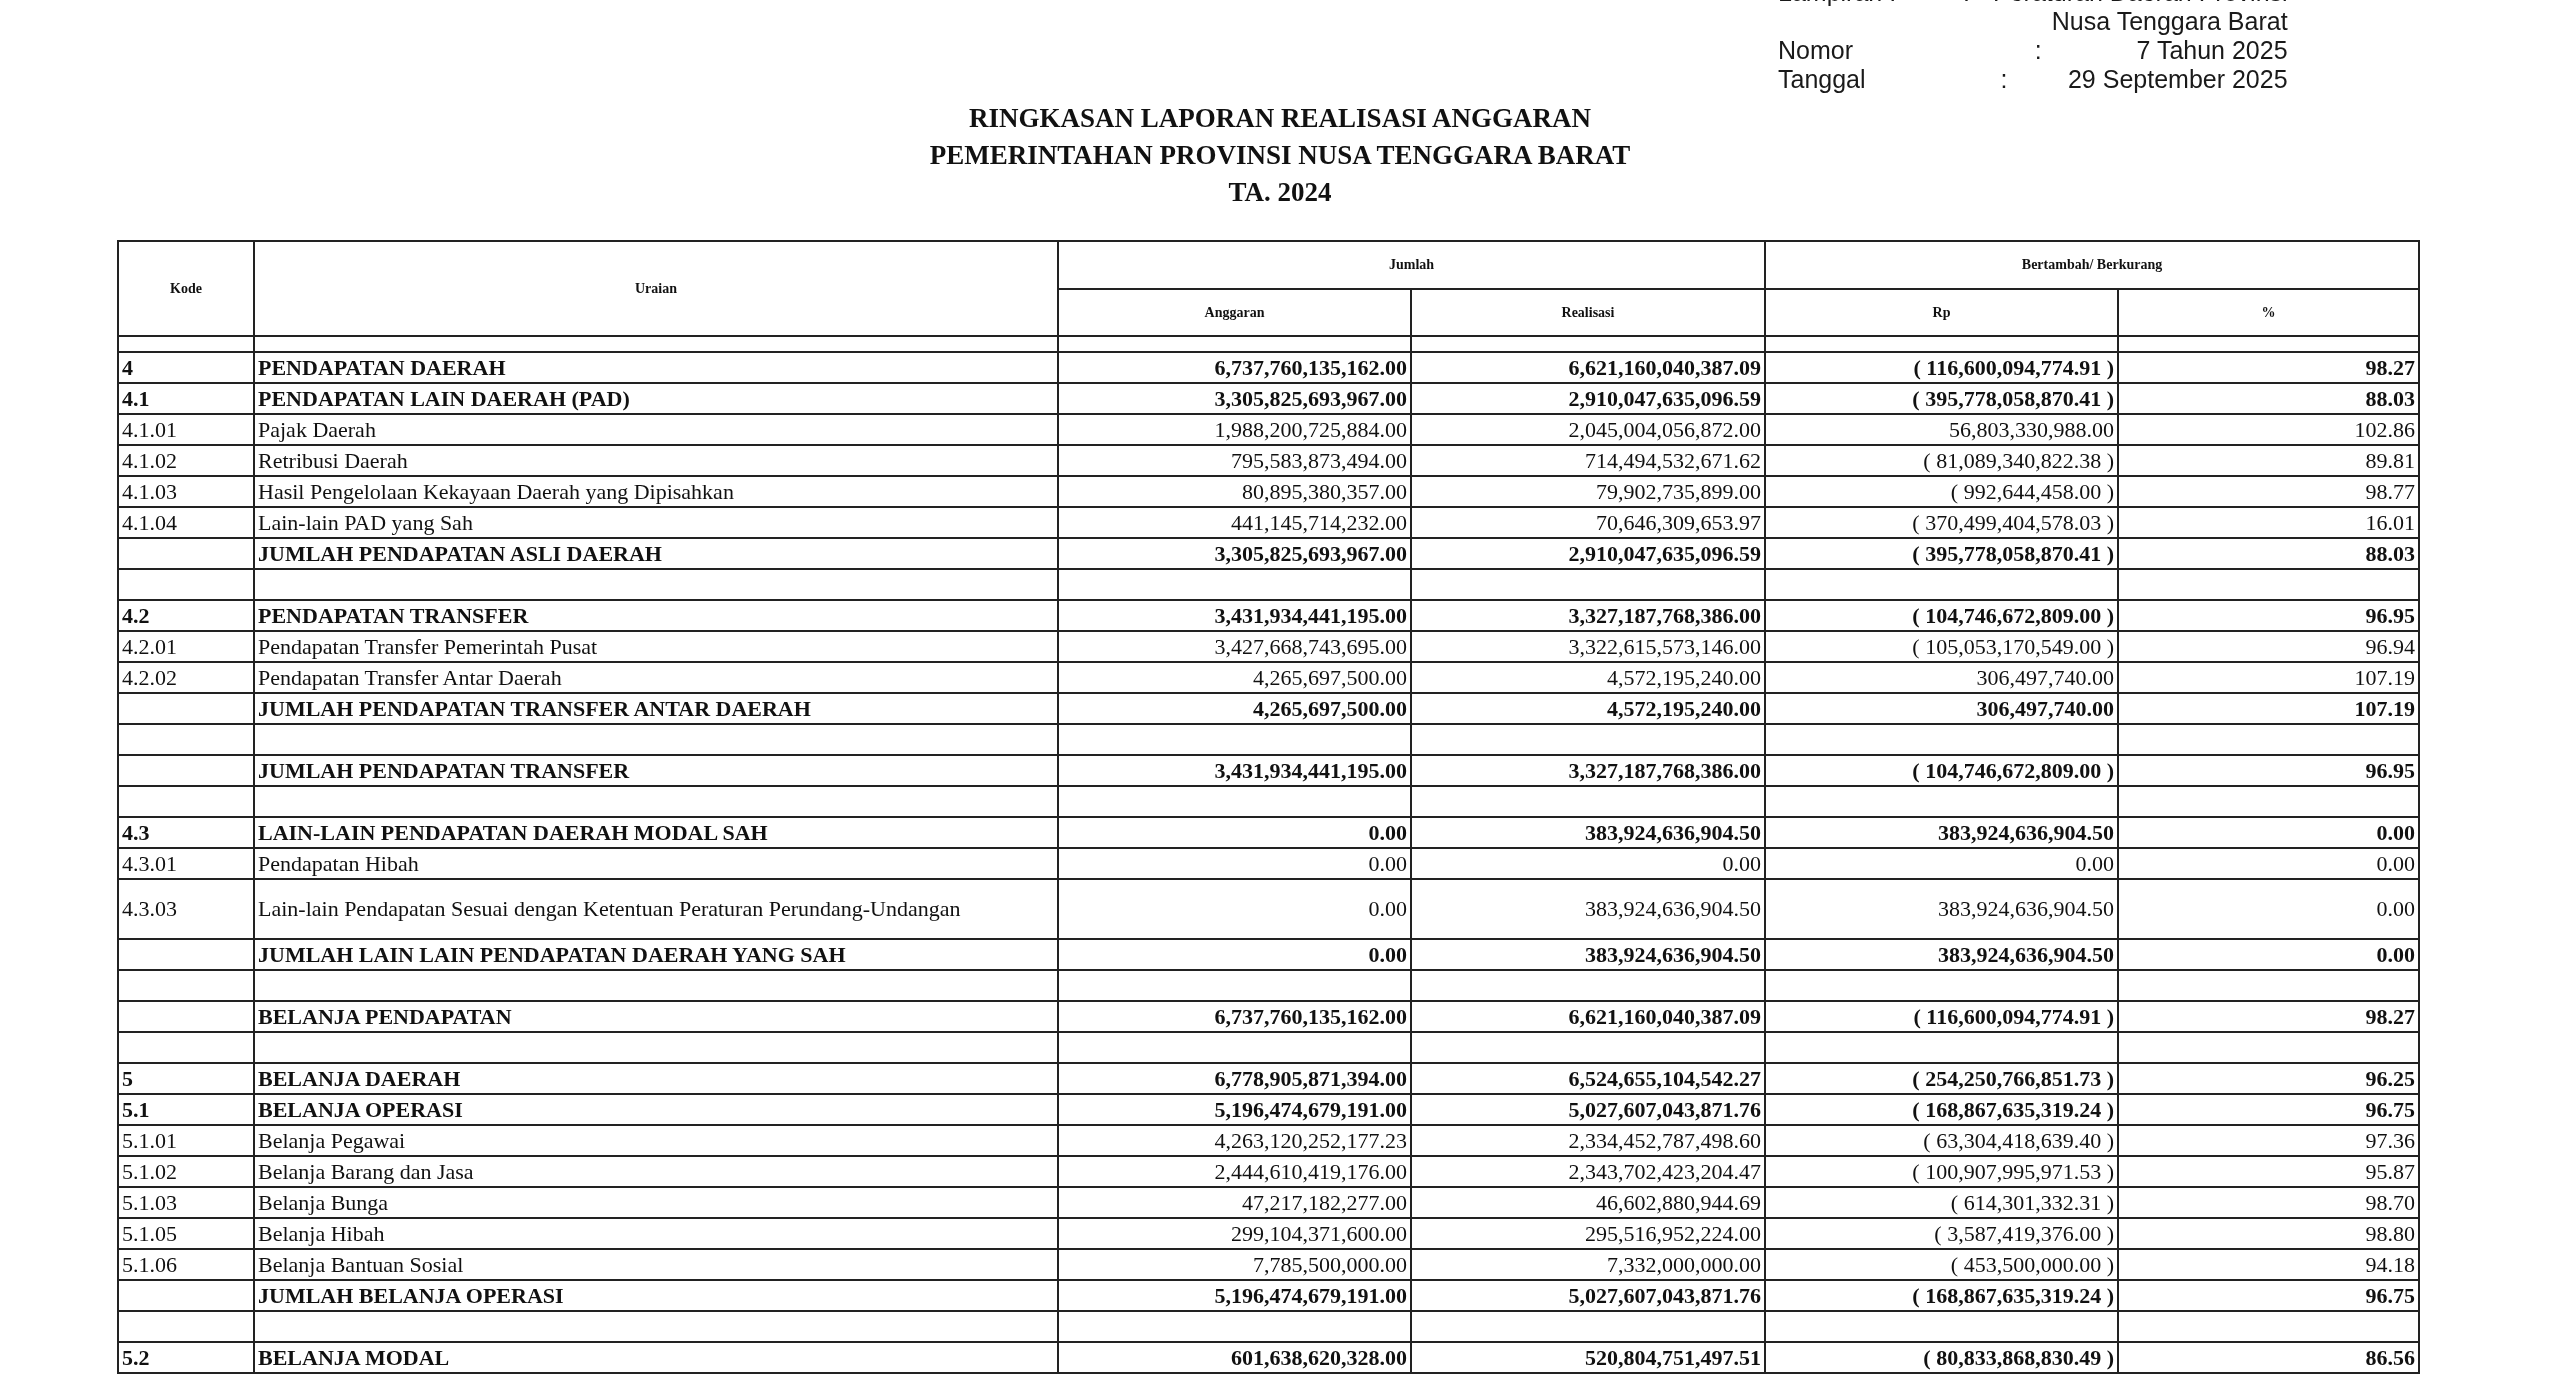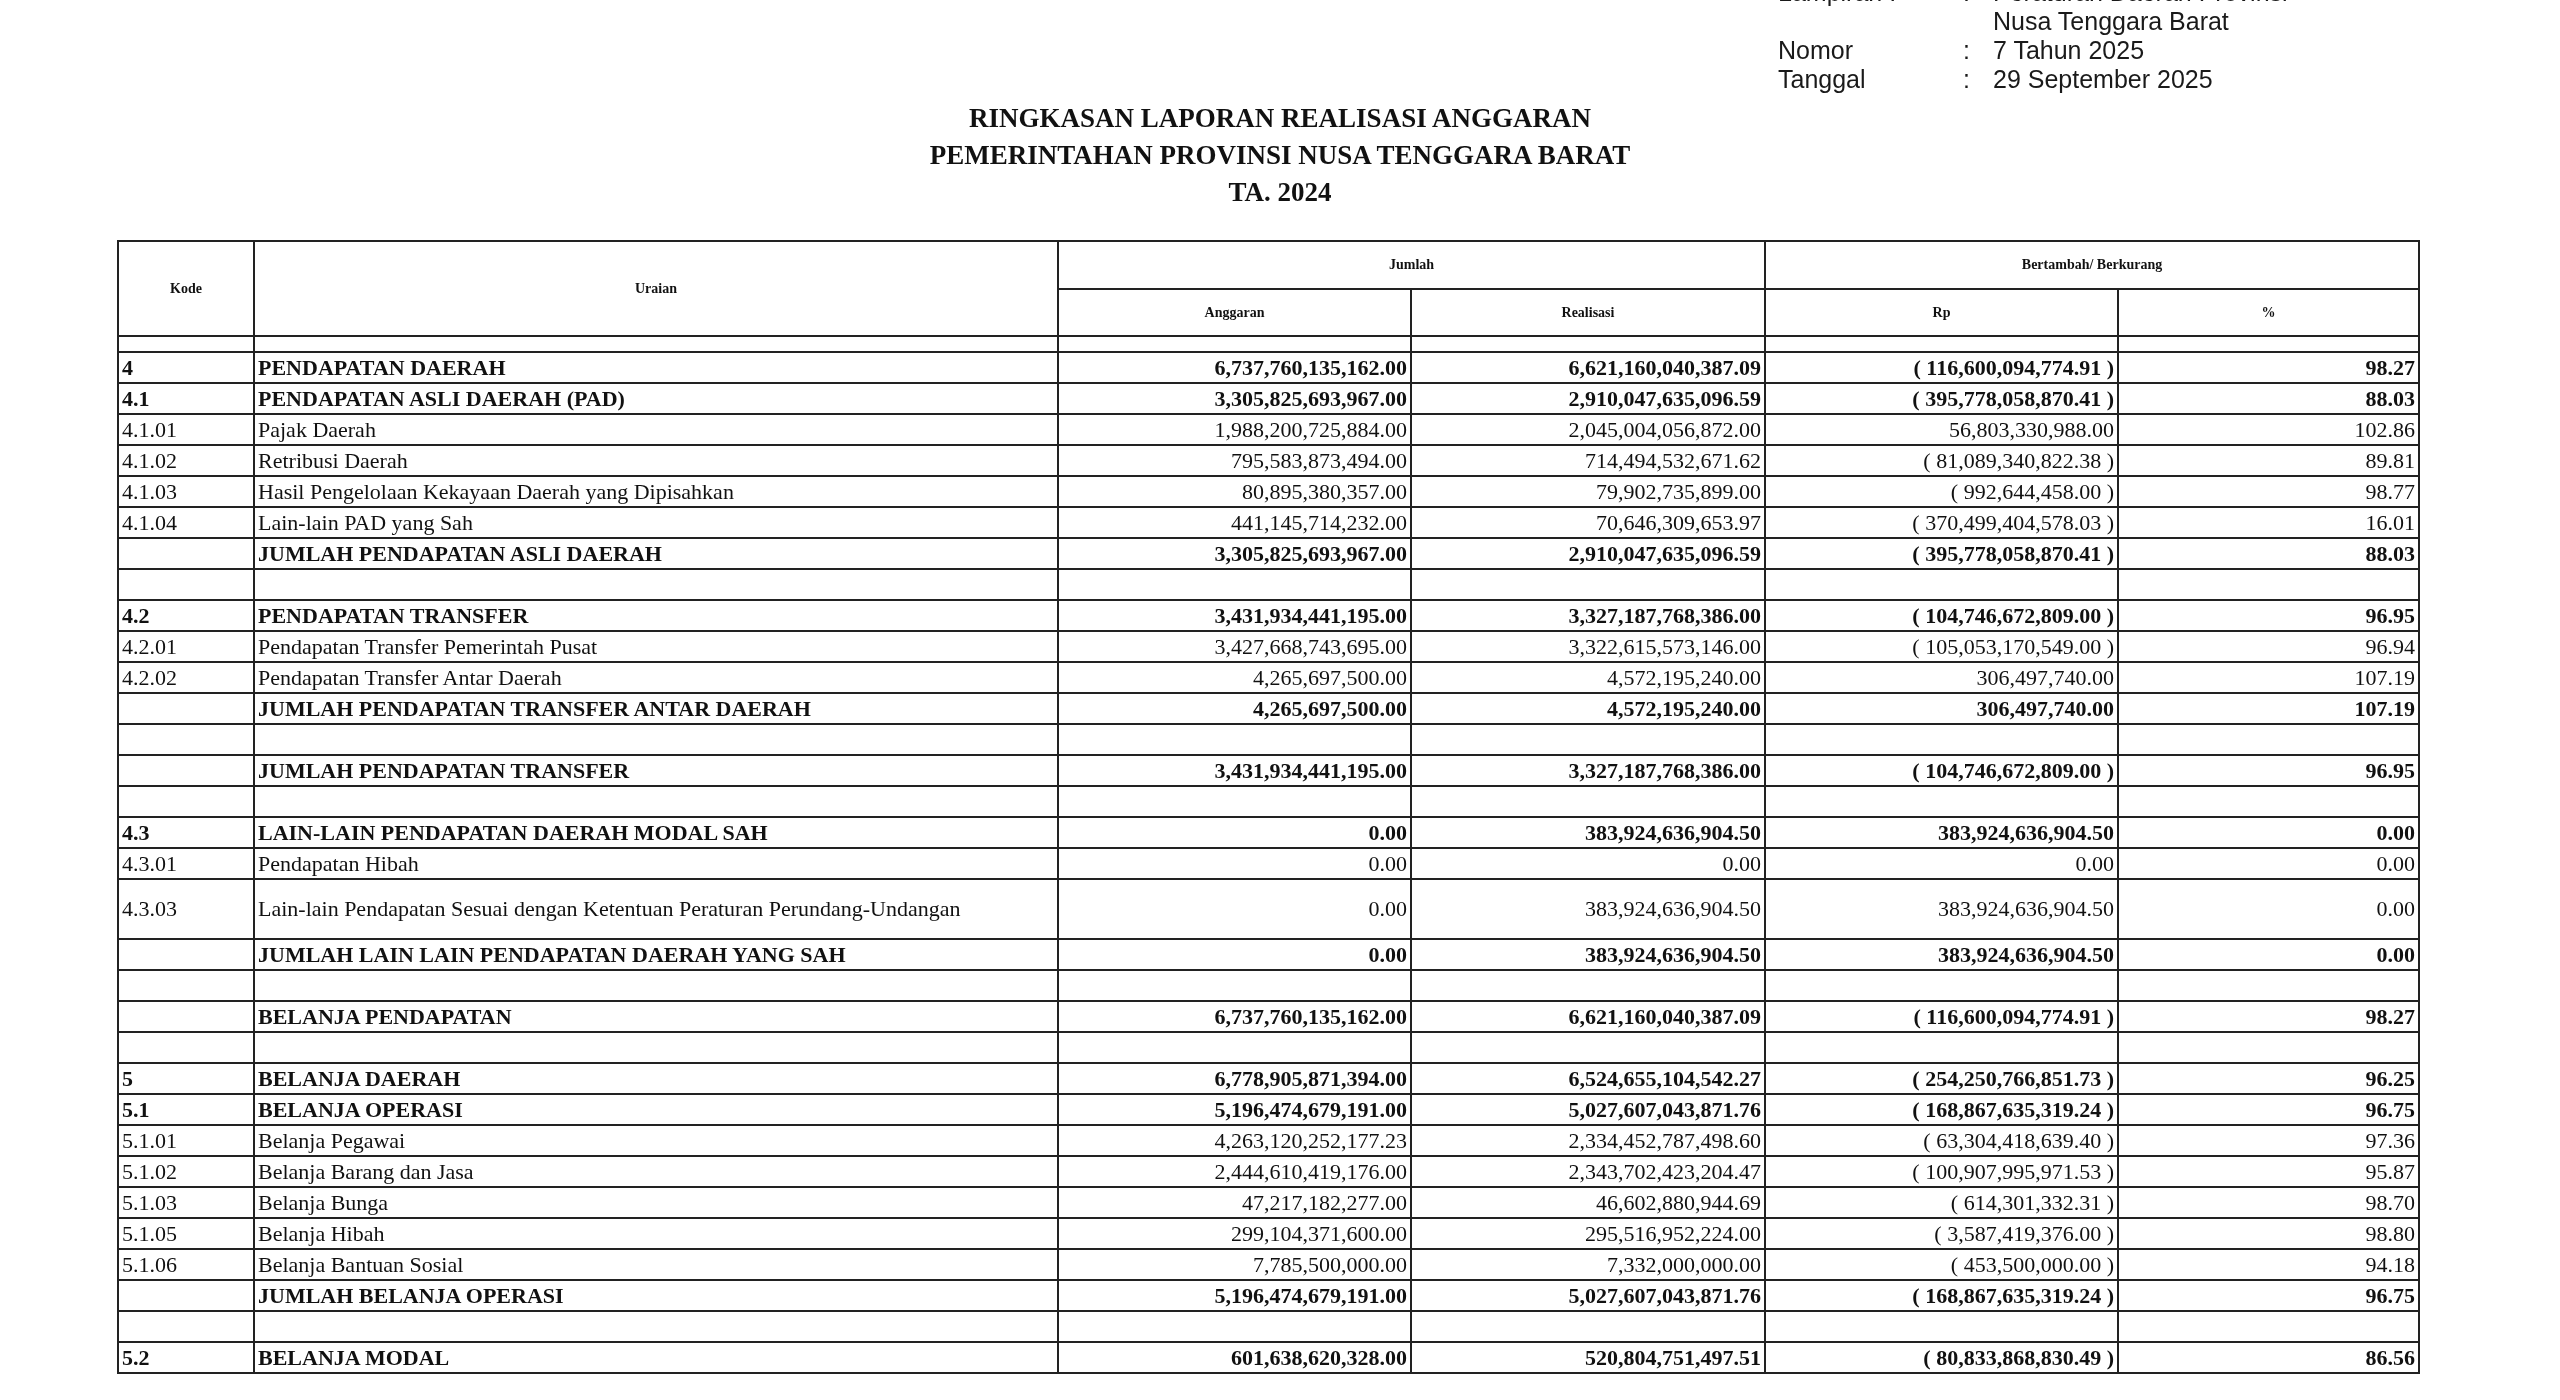--- a/index.html
+++ b/index.html
@@ -1,18 +1,18 @@
 <!DOCTYPE html>
 <html><head>
 <meta charset="utf-8">
 <style>
   html, body { margin: 0; padding: 0; background: #ffffff; }
   body { width: 2560px; height: 1400px; overflow: hidden; position: relative; color: #111; }
   .lampiran { position: absolute; left: 1778px; top: -22px; font-family: "Liberation Sans", sans-serif; font-size: 25px; line-height: 29px; color: #1a1a1a; }
-  .lampiran .ln { display: flex; }
+  .lampiran .ln { display: flex; justify-content: space-between; }
   .lampiran .lbl { width: 185px; }
   .lampiran .colon { width: 30px; }
   .title { position: absolute; left: 0; width: 2860px; top: 100px; text-align: center; font-family: "Liberation Serif", serif; font-weight: bold; font-size: 27px; line-height: 37px; color: #111; }
   .title div { width: 2560px; margin-left: 0; }
   table.rpt { position: absolute; left: 117px; top: 240px; border-collapse: collapse; table-layout: fixed; width: 2301px; font-family: "Liberation Serif", serif; font-size: 22px; color: #111; }
   table.rpt td, table.rpt th { border: 2px solid #222; padding: 0 3px; height: 29px; line-height: 24px; white-space: nowrap; overflow: hidden; }
   table.rpt th { font-weight: bold; font-size: 14px; }
   table.rpt th.h1 { height: 46px; }
   table.rpt th.h2 { height: 45px; }
   table.rpt tr.spacer td { height: 14px; }
@@ -95,21 +95,21 @@
       <tr class="bold">
         <td class="kode">4</td>
         <td>PENDAPATAN DAERAH</td>
         <td class="num">6,737,760,135,162.00</td>
         <td class="num">6,621,160,040,387.09</td>
         <td class="num">( 116,600,094,774.91 )</td>
         <td class="num">98.27</td>
       </tr>
       <tr class="bold">
         <td class="kode">4.1</td>
-        <td>PENDAPATAN ASLI DAERAH (PAD)</td>
+        <td>PENDAPATAN LAIN DAERAH (PAD)</td>
         <td class="num">3,305,825,693,967.00</td>
         <td class="num">2,910,047,635,096.59</td>
         <td class="num">( 395,778,058,870.41 )</td>
         <td class="num">88.03</td>
       </tr>
       <tr class="normal">
         <td class="kode">4.1.01</td>
         <td>Pajak Daerah</td>
         <td class="num">1,988,200,725,884.00</td>
         <td class="num">2,045,004,056,872.00</td>

